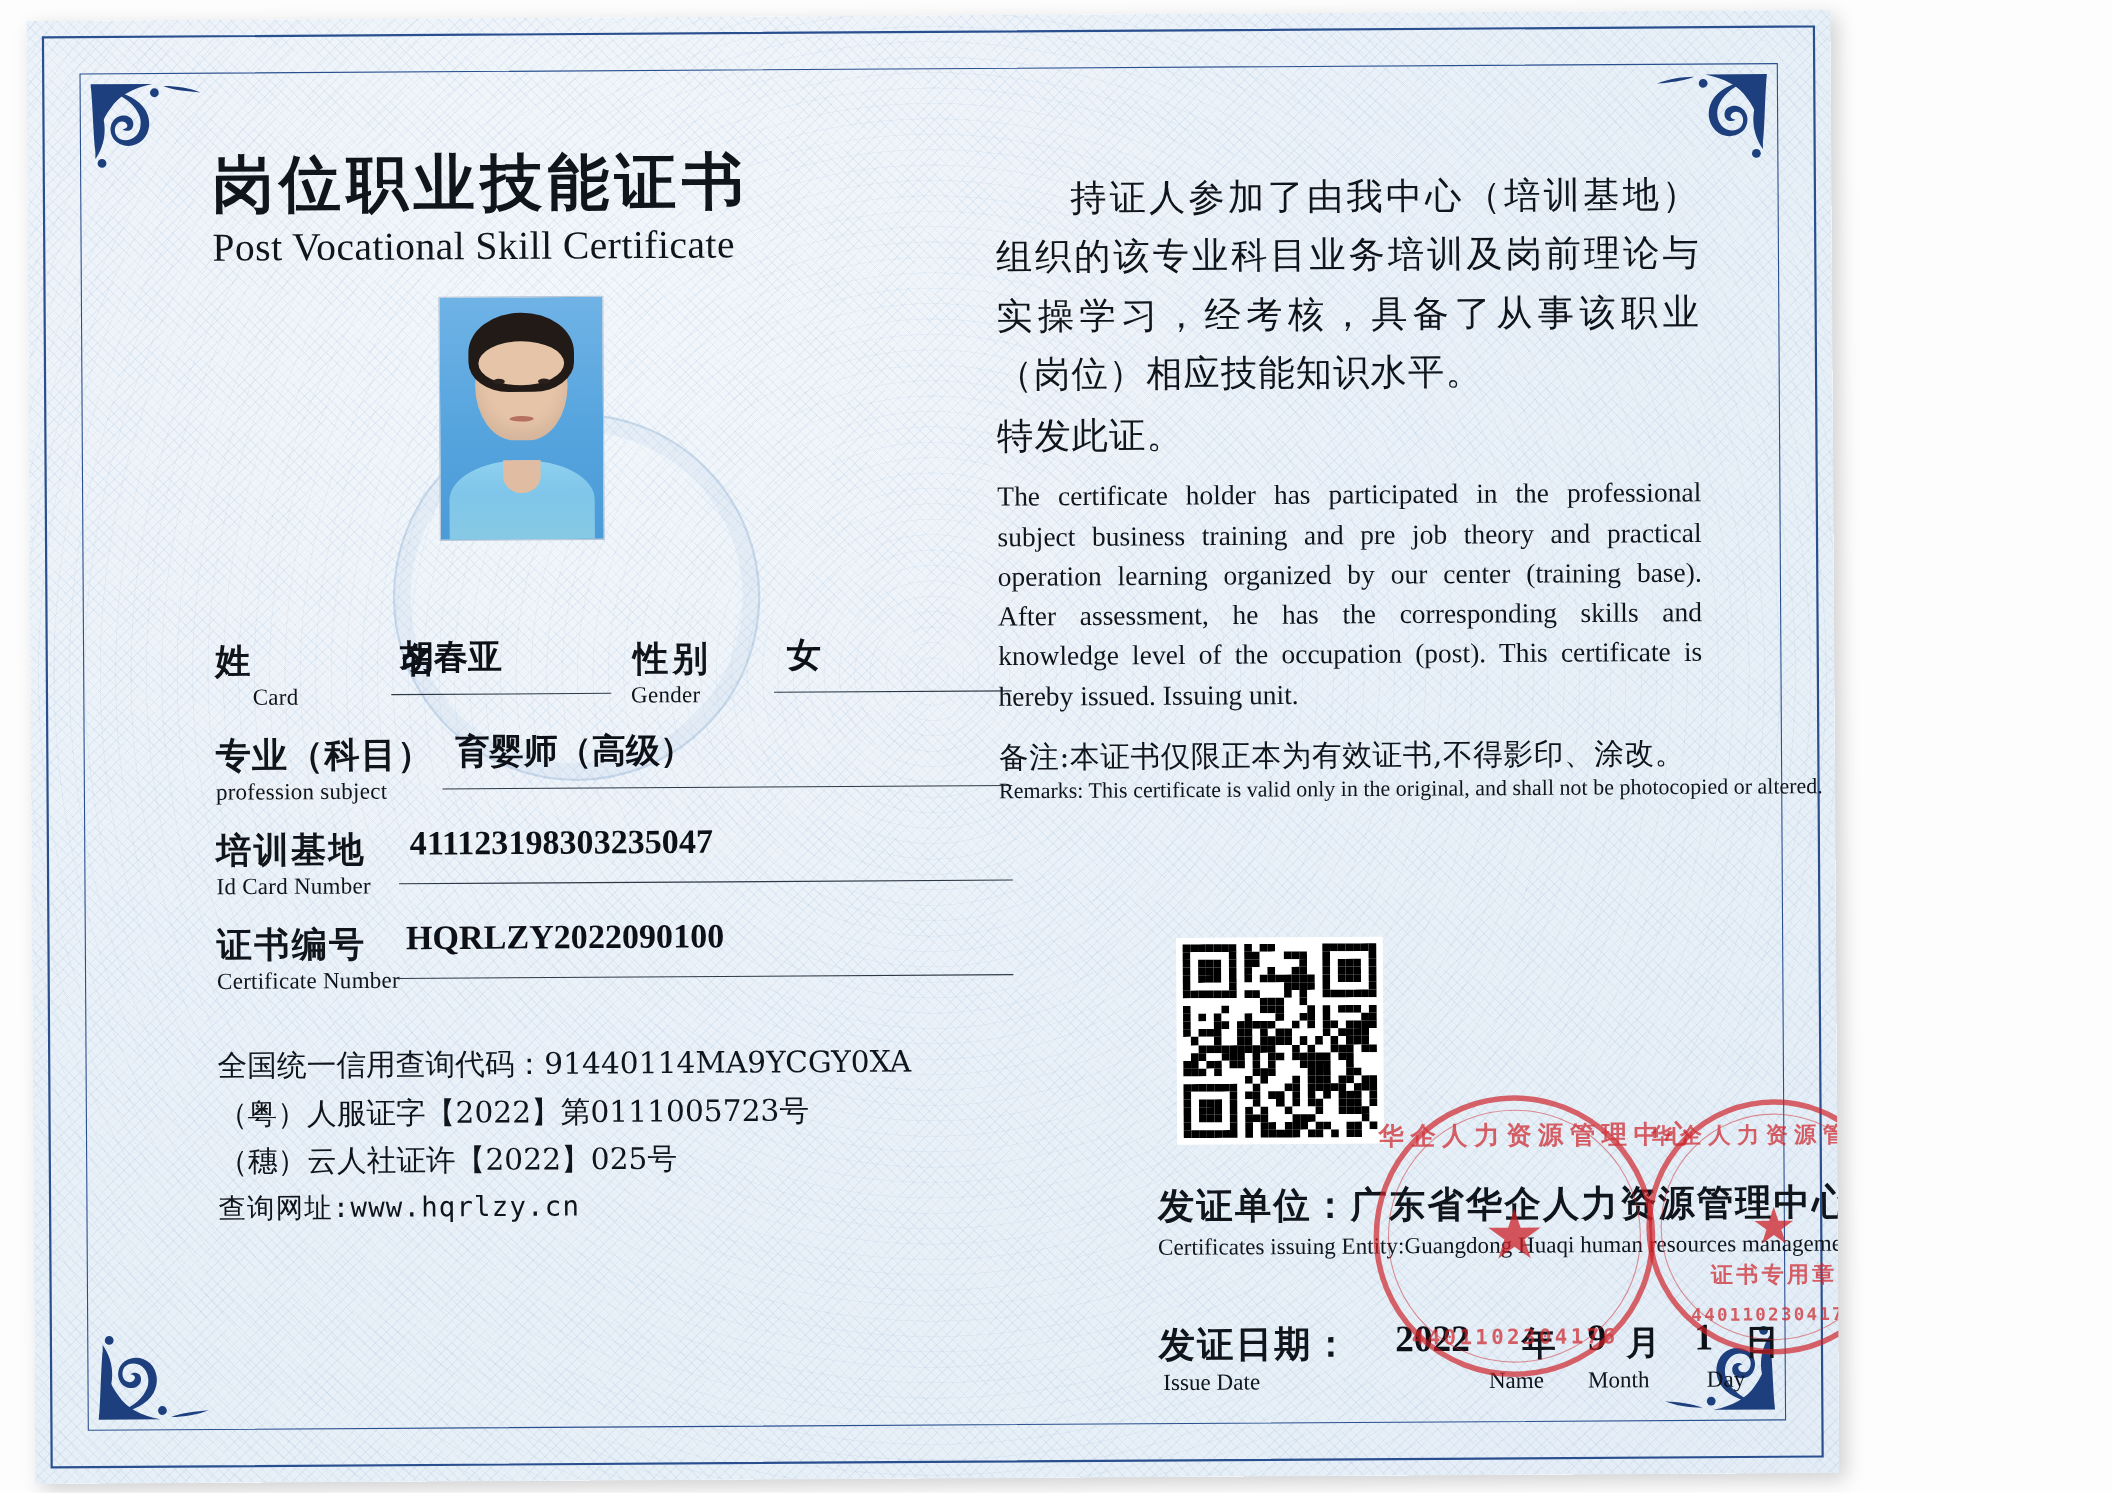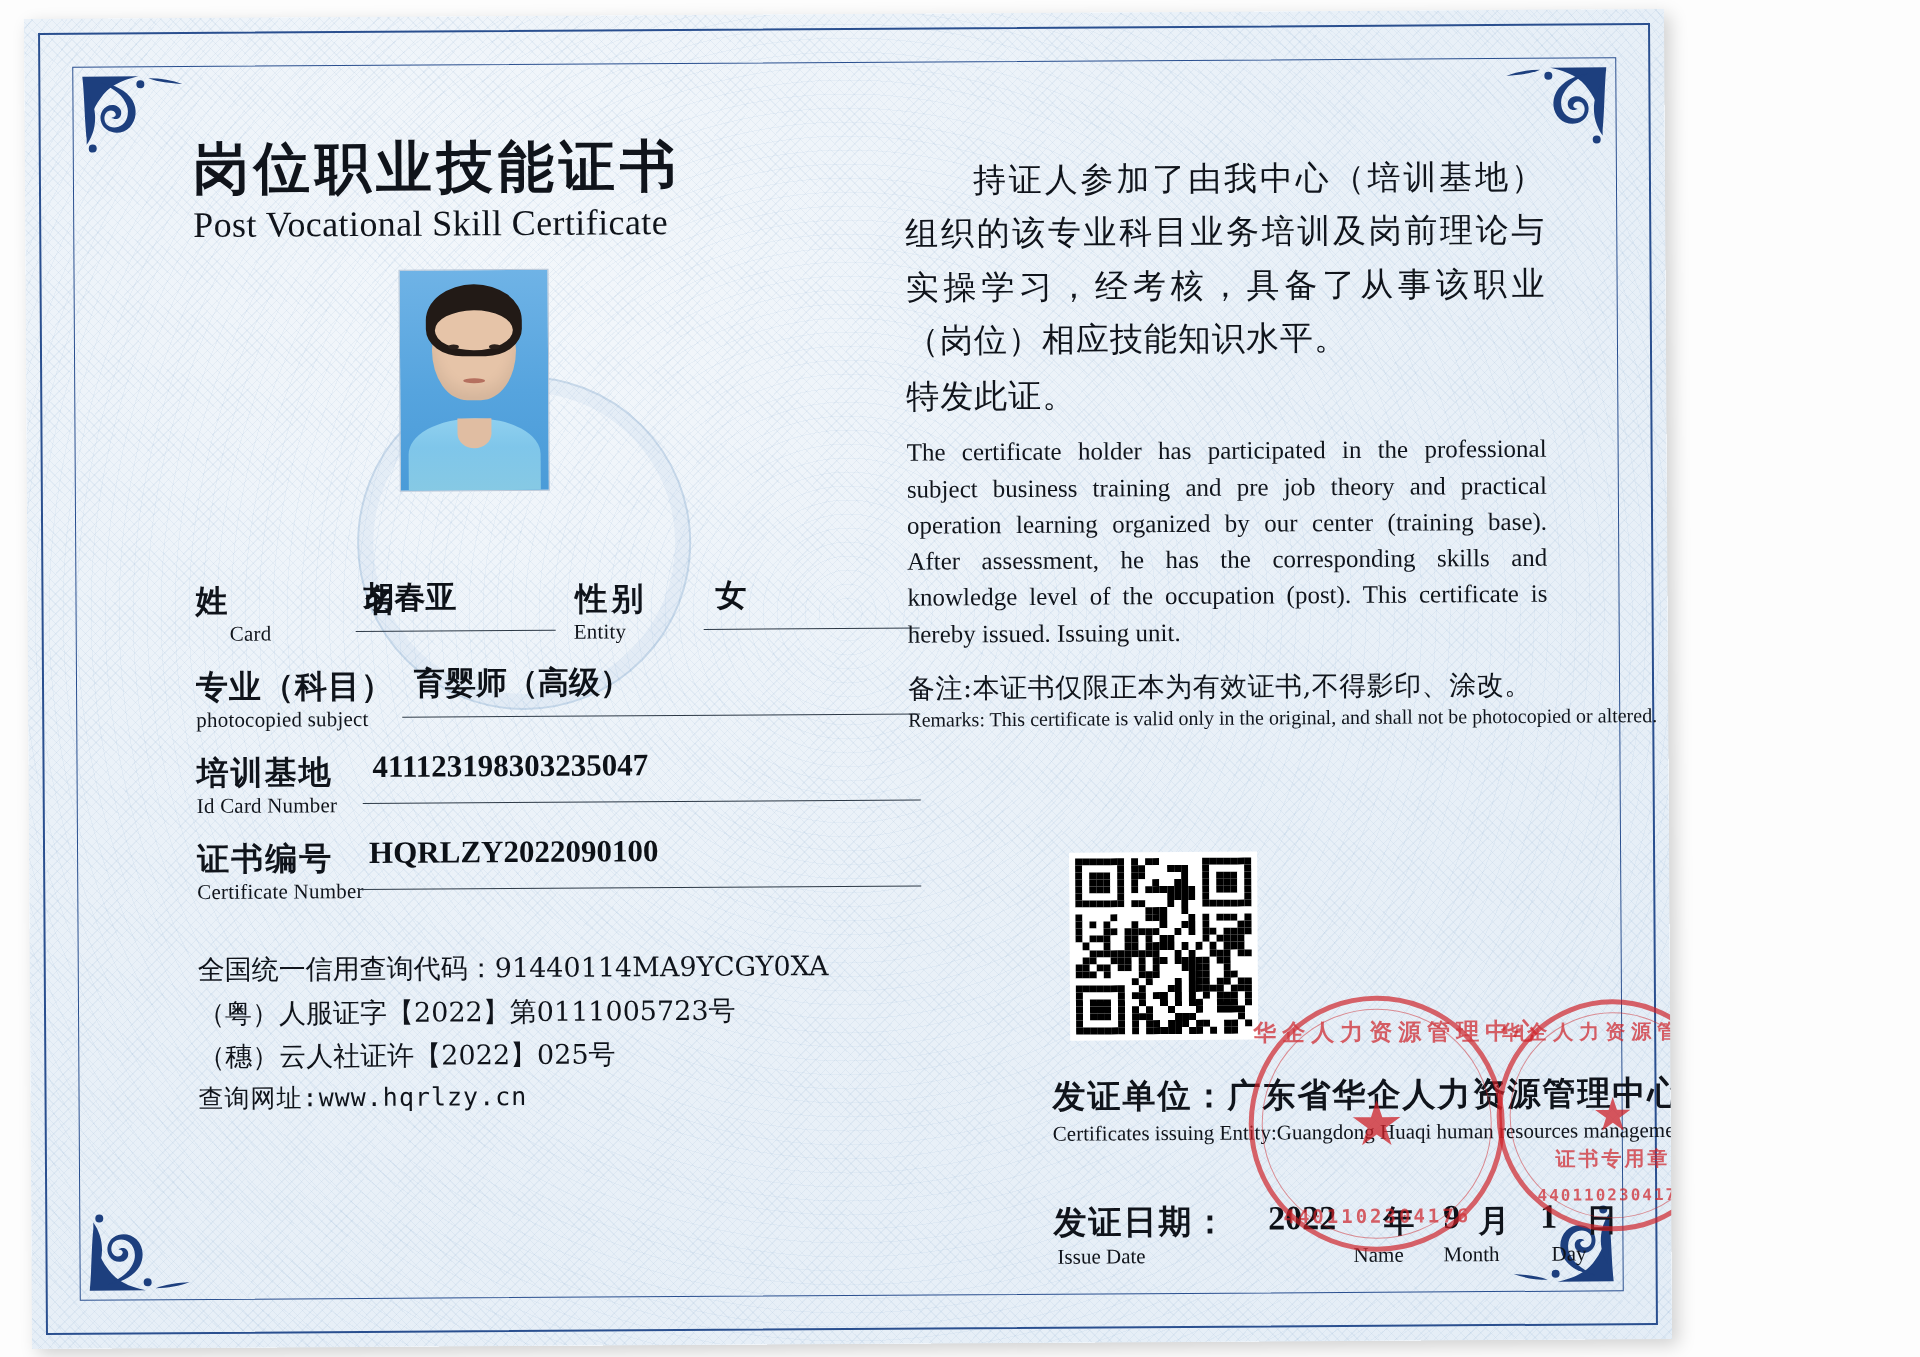--- a/index.html
+++ b/index.html
@@ -544,28 +544,28 @@
 
     <div class="fields">
 
       <div class="field-row">
         <div class="lbl lbl-cn r-name-lblcn">姓　　名</div>
         <div class="lbl lbl-en r-name-lblen">Card</div>
         <div class="val r-name-val">胡春亚</div>
         <div class="rule r-name-rule"></div>
 
         <div class="lbl lbl-cn r-gender-lblcn">性别</div>
-        <div class="lbl lbl-en r-gender-lblen">Entity</div>
+        <div class="lbl lbl-en r-gender-lblen">Gender</div>
         <div class="val r-gender-val">女</div>
         <div class="rule r-gender-rule"></div>
       </div>
 
       <div class="field-row">
         <div class="lbl lbl-cn r-prof-lblcn">专业（科目）</div>
-        <div class="lbl lbl-en r-prof-lblen">photocopied subject</div>
+        <div class="lbl lbl-en r-prof-lblen">profession subject</div>
         <div class="val r-prof-val">育婴师（高级）</div>
         <div class="rule r-prof-rule"></div>
       </div>
 
       <div class="field-row">
         <div class="lbl lbl-cn r-id-lblcn">培训基地</div>
         <div class="lbl lbl-en r-id-lblen">Id Card Number</div>
         <div class="val val-lat r-id-val">411123198303235047</div>
         <div class="rule r-id-rule"></div>
       </div>

